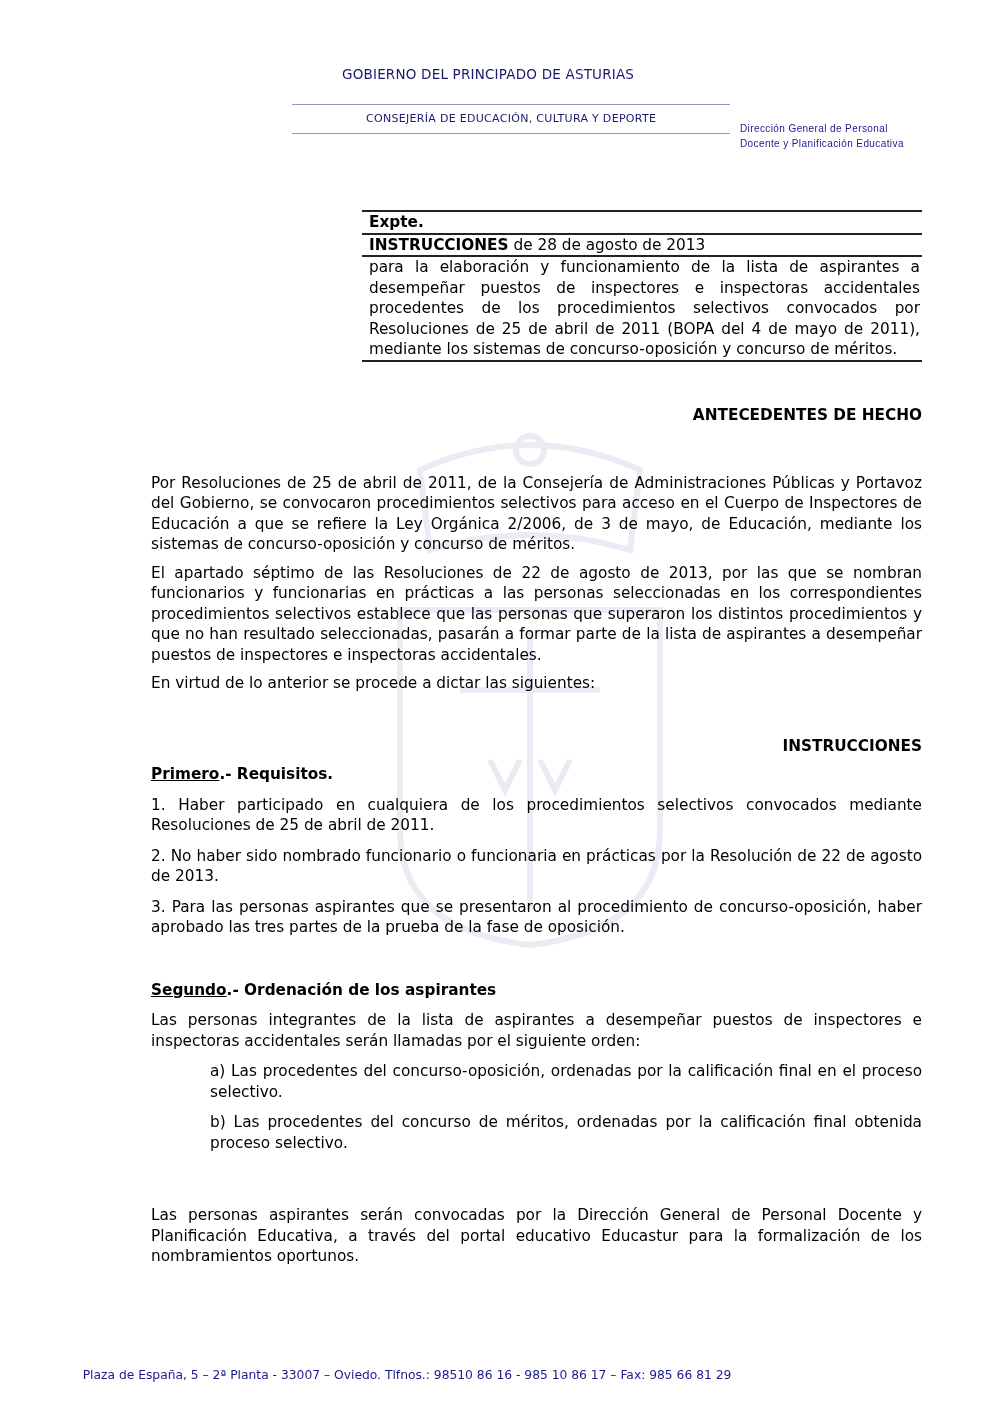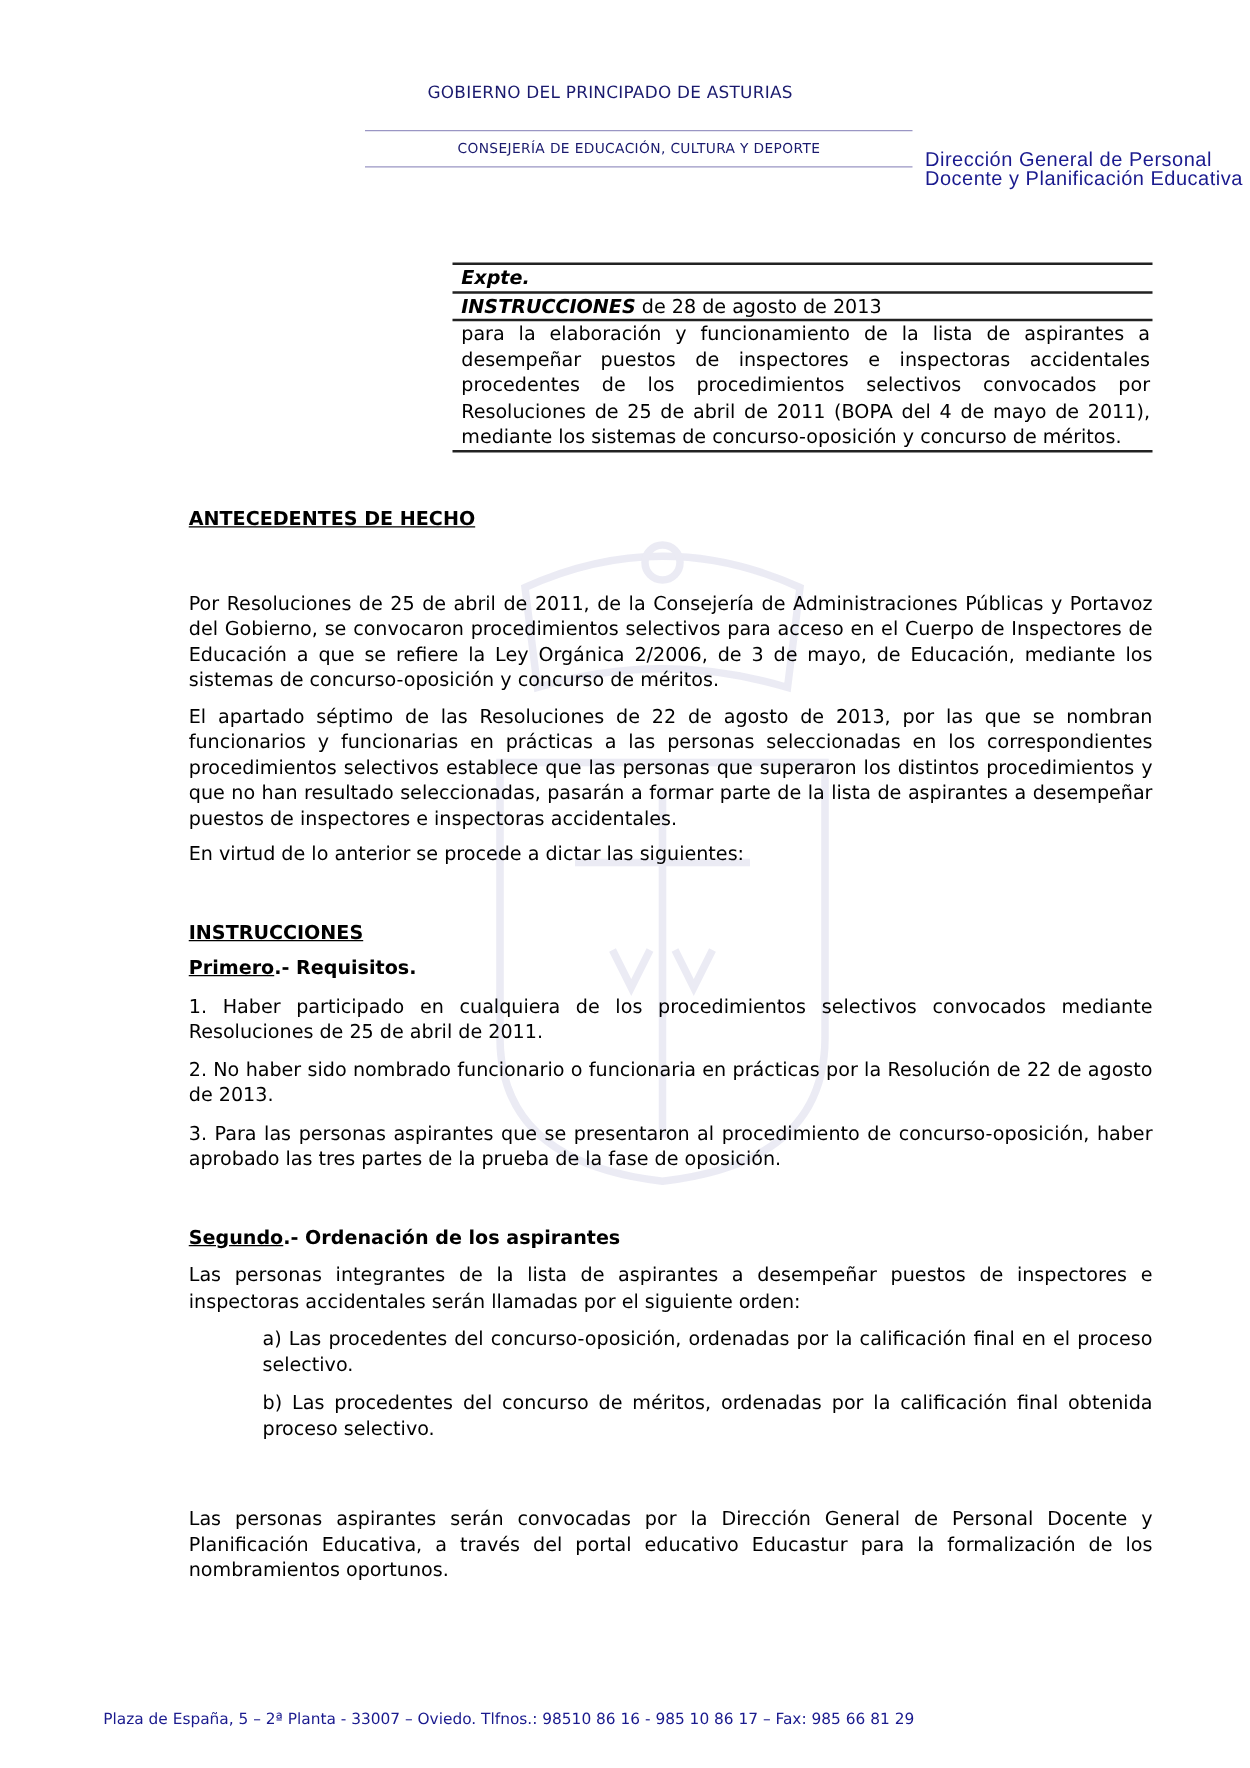--- a/index.html
+++ b/index.html
@@ -5,36 +5,36 @@
   html, body { margin: 0; padding: 0; background: #ffffff; }
   body { width: 1000px; height: 1414px; position: relative; overflow: hidden;
          font-family: "DejaVu Sans", sans-serif; color: #000; }
   .abs { position: absolute; }
 
   
   .gov-title { left: 342px; top: 66px; font-family: "DejaVu Sans", sans-serif; font-size: 13.5px;
                color: #1a1a6e; letter-spacing: 0.2px; white-space: nowrap; }
   .hline { height: 1px; background: #9a96c4; }
   .consejeria { left: 366px; top: 112px; font-size: 11px; color: #1a1a6e; letter-spacing: 0.3px; white-space: nowrap; }
-  .direccion { left: 740px; top: 121px; font-family: "Liberation Sans", sans-serif; font-size: 16px;
+  .direccion { left: 740px; top: 121px; font-family: "Liberation Sans", sans-serif; font-size: 10px;
                color: #1a1a8e; line-height: 15px; letter-spacing: 0.4px; white-space: nowrap; }
 
   
   .watermark { left: 380px; top: 430px; width: 300px; height: 520px; opacity: 0.09; }
 
   
   .titlebox { left: 362px; top: 210px; width: 560px; font-size: 15.3px; line-height: 20.5px; }
   .titlebox .row { border-top: 2px solid #222; padding-left: 7px; padding-right: 2px; }
   .titlebox .row.last { border-bottom: 2px solid #222; }
   .titlebox .desc { text-align: justify; }
-  .bold { font-weight: bold; font-style: italic; }
+  .bold { font-weight: bold; }
 
   
   .content { left: 151px; top: 405px; width: 771px; font-size: 15.3px; line-height: 20.5px; }
-  .center-h { text-align: left; font-weight: bold; text-decoration: underline; }
+  .center-h { text-align: right; font-weight: bold; }
   p { margin: 0; text-align: justify; }
   .sec-title { font-weight: bold; }
   .sec-title u { }
   .indent { padding-left: 59px; }
 
   .footer { left: 0; width: 814px; top: 1368px; text-align: center; font-size: 12.3px; color: #1a1a8e; }
 </style>
 </head>
 <body>
 

